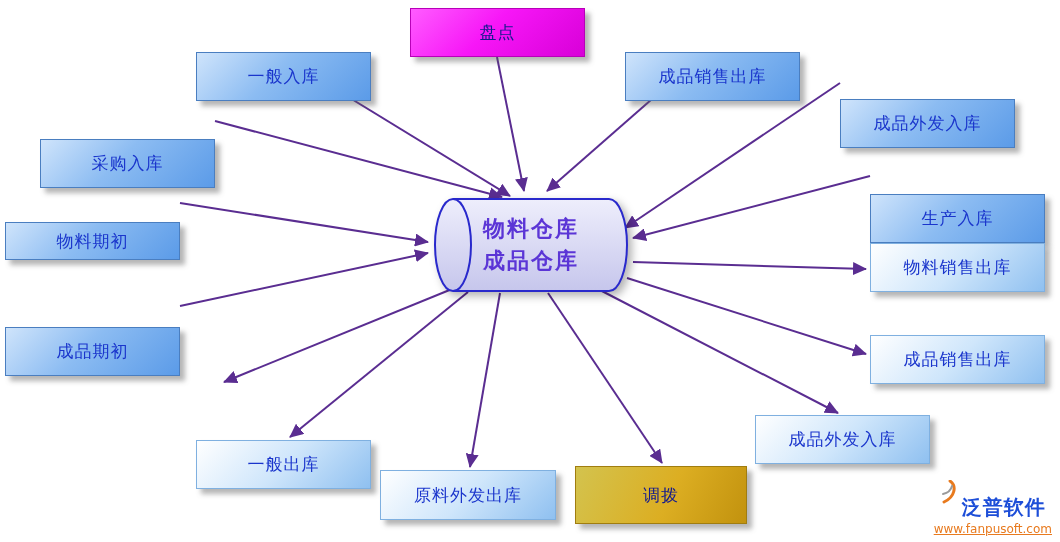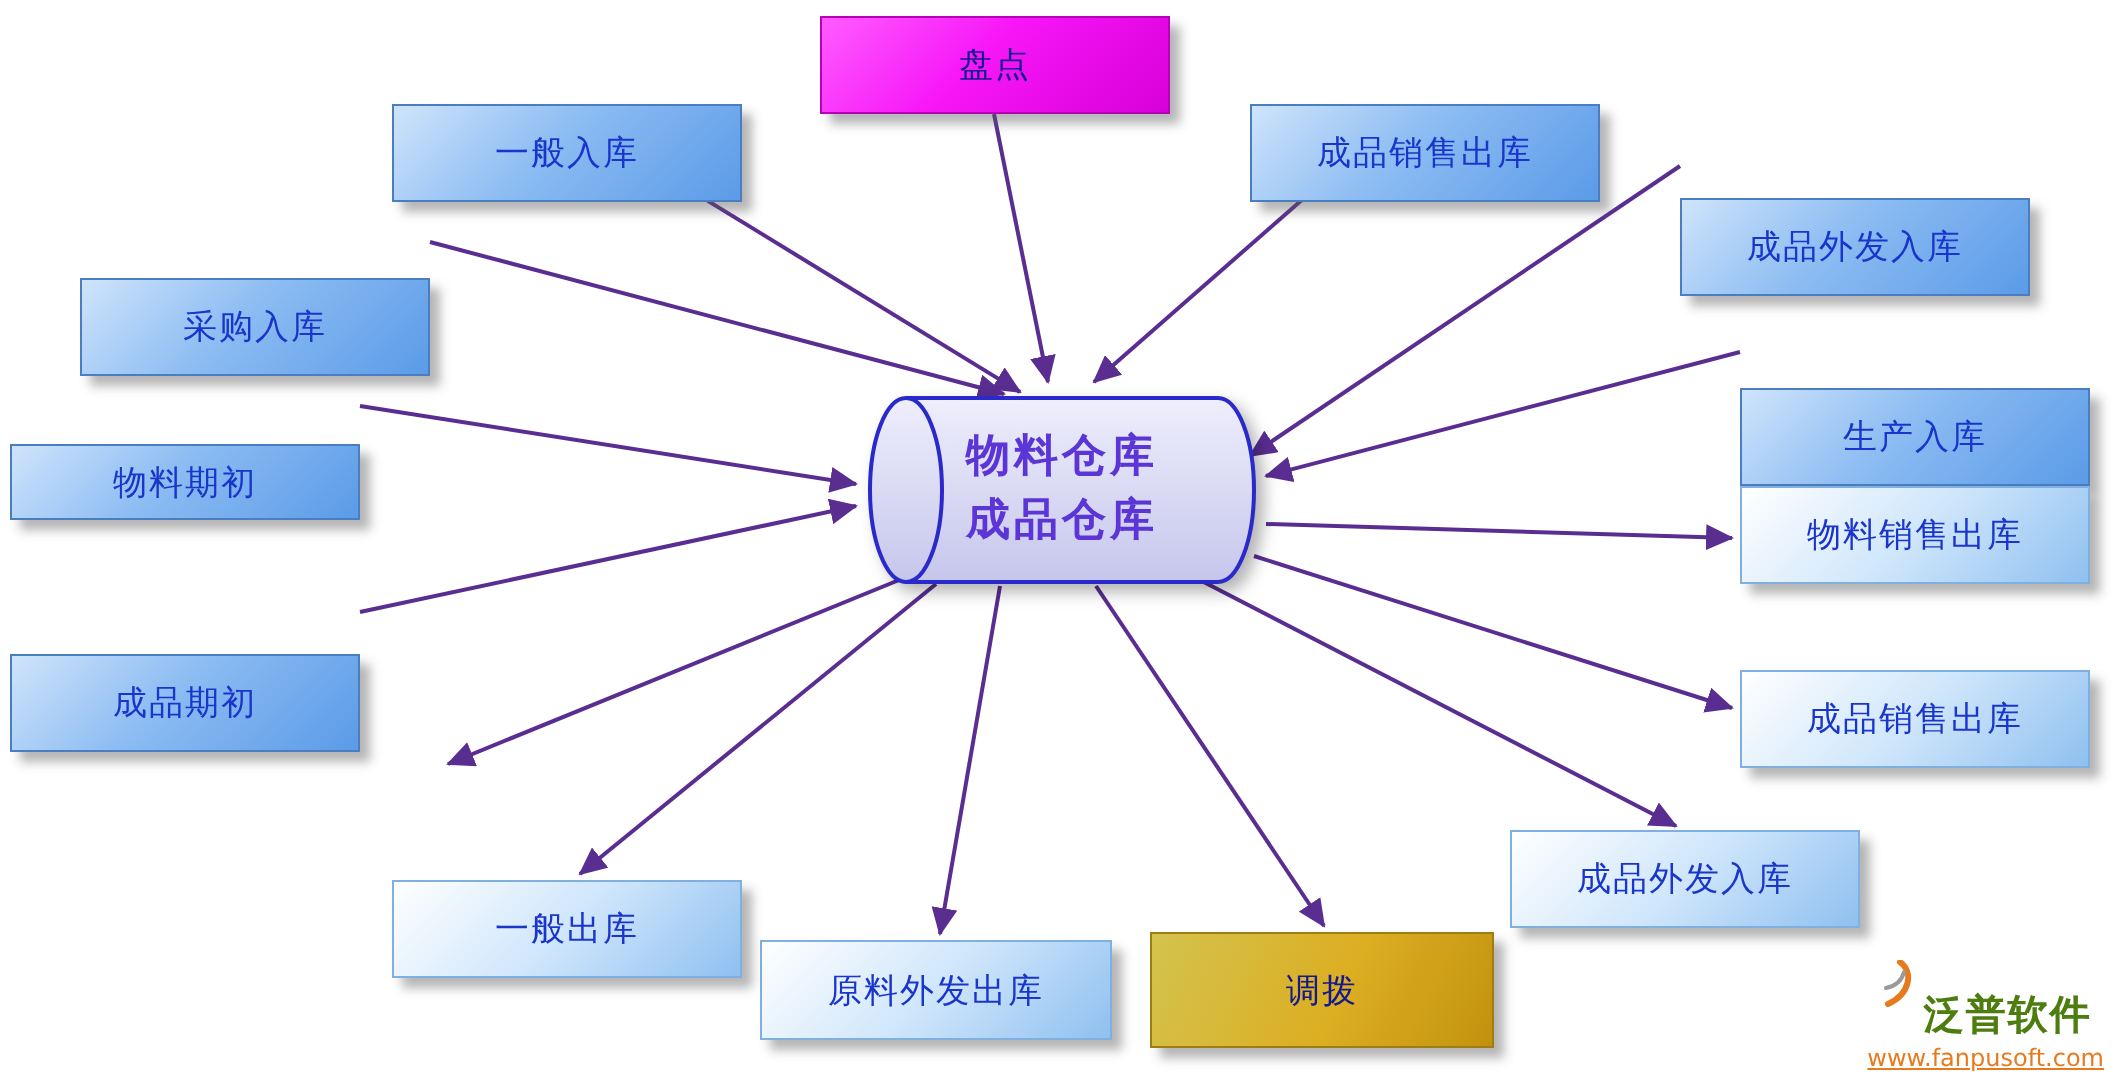--- a/index.html
+++ b/index.html
@@ -23,21 +23,21 @@
   .center-label {
     position:absolute; left:0; top:0; width:200px; height:96px;
     display:flex; flex-direction:column; align-items:center; justify-content:center;
     color:#5b35d6; font-size:22px; font-weight:bold; letter-spacing:2px; line-height:1.45;
   }
   .watermark {
     position:absolute; right:8px; bottom:6px; z-index:4;
     display:flex; flex-direction:column; align-items:center;
   }
   .watermark .row { display:flex; align-items:center; gap:4px; }
-  .watermark .brand { color:#4d7c0f; font-size:20px; font-weight:bold; letter-spacing:1px;margin-top:32px; }
+  .watermark .brand { color:#1d4ed8; font-size:20px; font-weight:bold; letter-spacing:1px;margin-top:32px; }
   .watermark .url { color:#e87a1e; font-size:12px; margin-top:1px;text-decoration:underline; }
 </style>
 </head>
 <body>
 
 <div class="stage">
 
   <svg class="edges" width="1060" height="542" xmlns="http://www.w3.org/2000/svg">
     <defs>
       <marker id="arrow" markerUnits="userSpaceOnUse" markerWidth="15" markerHeight="13" refX="13" refY="6.5" orient="auto">

